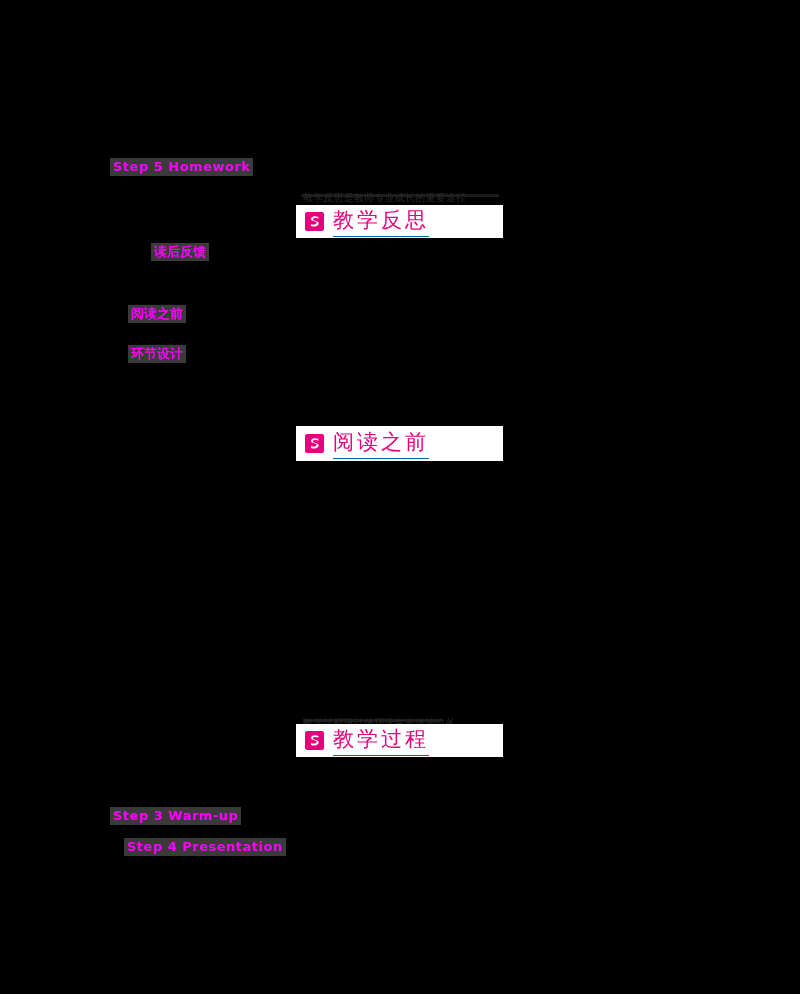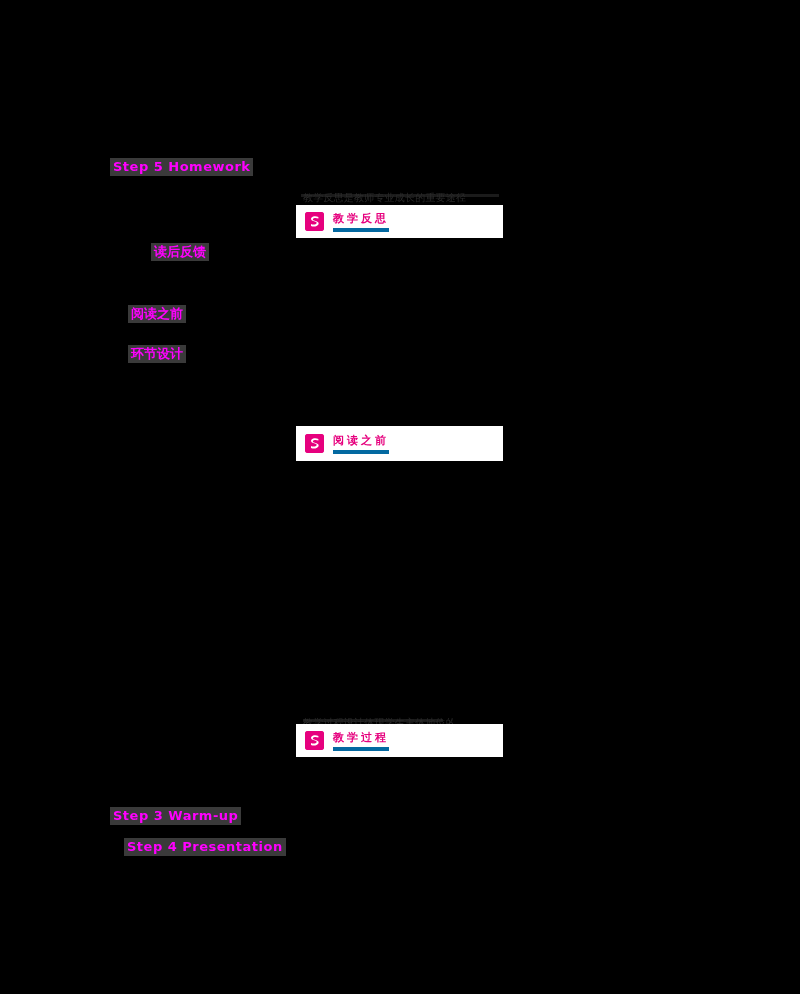--- a/index.html
+++ b/index.html
@@ -63,25 +63,25 @@
     flex: 0 0 19px;
     border-radius: 3px;
     background: #e6007e;
     position: relative;
     margin-right: 9px;
   }
   .banner-icon svg { display: block; }
 
   .banner-title {
     font-family: "DejaVu Sans", "Liberation Sans", sans-serif;
-    font-size: 11px;
-    font-weight: bold;
+    font-size: 21px;
+    font-weight: normal;
     color: #e6007e;
     letter-spacing: 3px;
-    border-bottom: 4px solid #0369a1;
+    border-bottom: 1px solid #0369a1;
     padding-bottom: 2px;
     white-space: nowrap;
   }
 
   
   .faint {
     position: absolute;
     color: #2a2a2a;
     font-size: 10px;
     font-family: Liberation Serif, serif;

